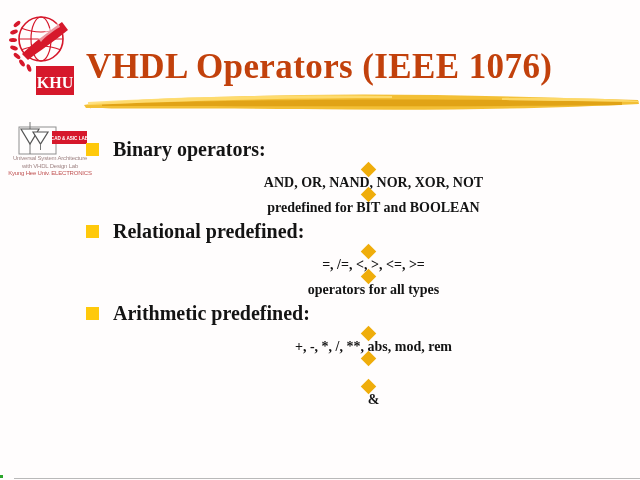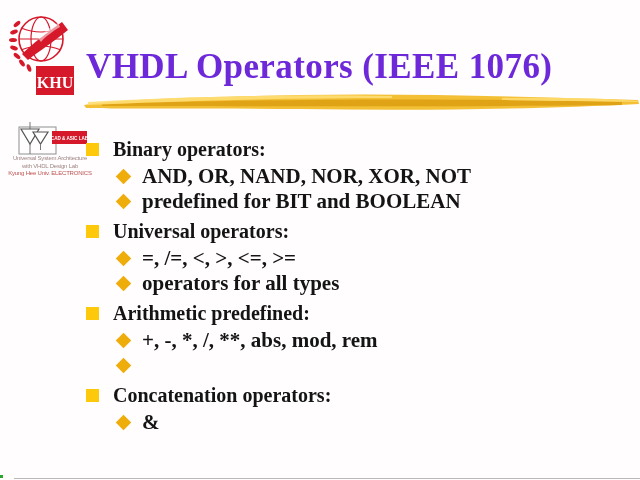--- a/index.html
+++ b/index.html
@@ -12,42 +12,42 @@
     color:#111;
   }
 
   
   .khu-logo { position:absolute; left:8px; top:8px; width:68px; height:90px; }
 
   
   .slide-title {
     position:absolute; left:86px; top:48px;
     font-size:35px; font-weight:bold; letter-spacing:0.4px;
-    color:#6d28d9; white-space:nowrap; line-height:38px;
+    color:#c2410c; white-space:nowrap; line-height:38px;
   }
 
   
   .swoosh { position:absolute; left:82px; top:88px; width:558px; height:28px; }
 
   
   .lab-logo { position:absolute; left:8px; top:122px; width:84px; height:68px; }
   .lab-circuit { position:absolute; left:0; top:0; width:80px; height:40px; }
   .lab-caption {
     position:absolute; left:0px; top:33px; width:84px;
     font-family:"Liberation Sans", sans-serif;
     font-size:6px; line-height:7.5px; letter-spacing:-0.2px;
     color:#a08585; text-align:center; filter:blur(0.3px);
   }
   .lab-caption .l3 { color:#c05252; }
 
   
   .content { position:absolute; left:86px; top:135px; width:545px; }
   .row { display:flex; align-items:center; }
   .row-main { height:29px; font-size:20px; font-weight:bold; }
-  .row-sub  { height:25px; font-size:21px; font-weight:bold; padding-left:30px; }
+  .row-sub  { height:25px; font-size:14px; font-weight:bold; padding-left:30px;flex-direction:column; }
   .row-sub.gap { margin-bottom:3px; }
   .sq {
     width:13px; height:13px; background:#FFC90B;
     margin-right:14px; flex:0 0 auto;
   }
   .dm {
     width:11px; height:11px; background:#EFAD0B;
     transform:rotate(45deg);
     margin-right:13px; margin-left:2px; flex:0 0 auto;
   }
@@ -124,21 +124,21 @@
       <span class="dm"></span>
       <span class="rowtext">AND, OR, NAND, NOR, XOR, NOT</span>
     </div>
     <div class="row row-sub gap">
       <span class="dm"></span>
       <span class="rowtext">predefined for BIT and BOOLEAN</span>
     </div>
 
     <div class="row row-main">
       <span class="sq"></span>
-      <span class="rowtext">Universal operators:</span>
+      <span class="rowtext">Relational predefined:</span>
     </div>
     <div class="row row-sub">
       <span class="dm"></span>
       <span class="rowtext">=, /=, &lt;, &gt;, &lt;=, &gt;=</span>
     </div>
     <div class="row row-sub gap">
       <span class="dm"></span>
       <span class="rowtext">operators for all types</span>
     </div>
 
@@ -147,24 +147,20 @@
       <span class="rowtext">Arithmetic predefined:</span>
     </div>
     <div class="row row-sub">
       <span class="dm"></span>
       <span class="rowtext">+, -, *, /, **, abs, mod, rem</span>
     </div>
     <div class="row row-sub gap">
       <span class="dm"></span>
     </div>
 
-    <div class="row row-main">
-      <span class="sq"></span>
-      <span class="rowtext">Concatenation operators:</span>
-    </div>
     <div class="row row-sub">
       <span class="dm"></span>
       <span class="rowtext">&amp;</span>
     </div>
 
   </div>
 
   <div class="bottom-line"></div>
   <div class="green-dot"></div>
 </div>

